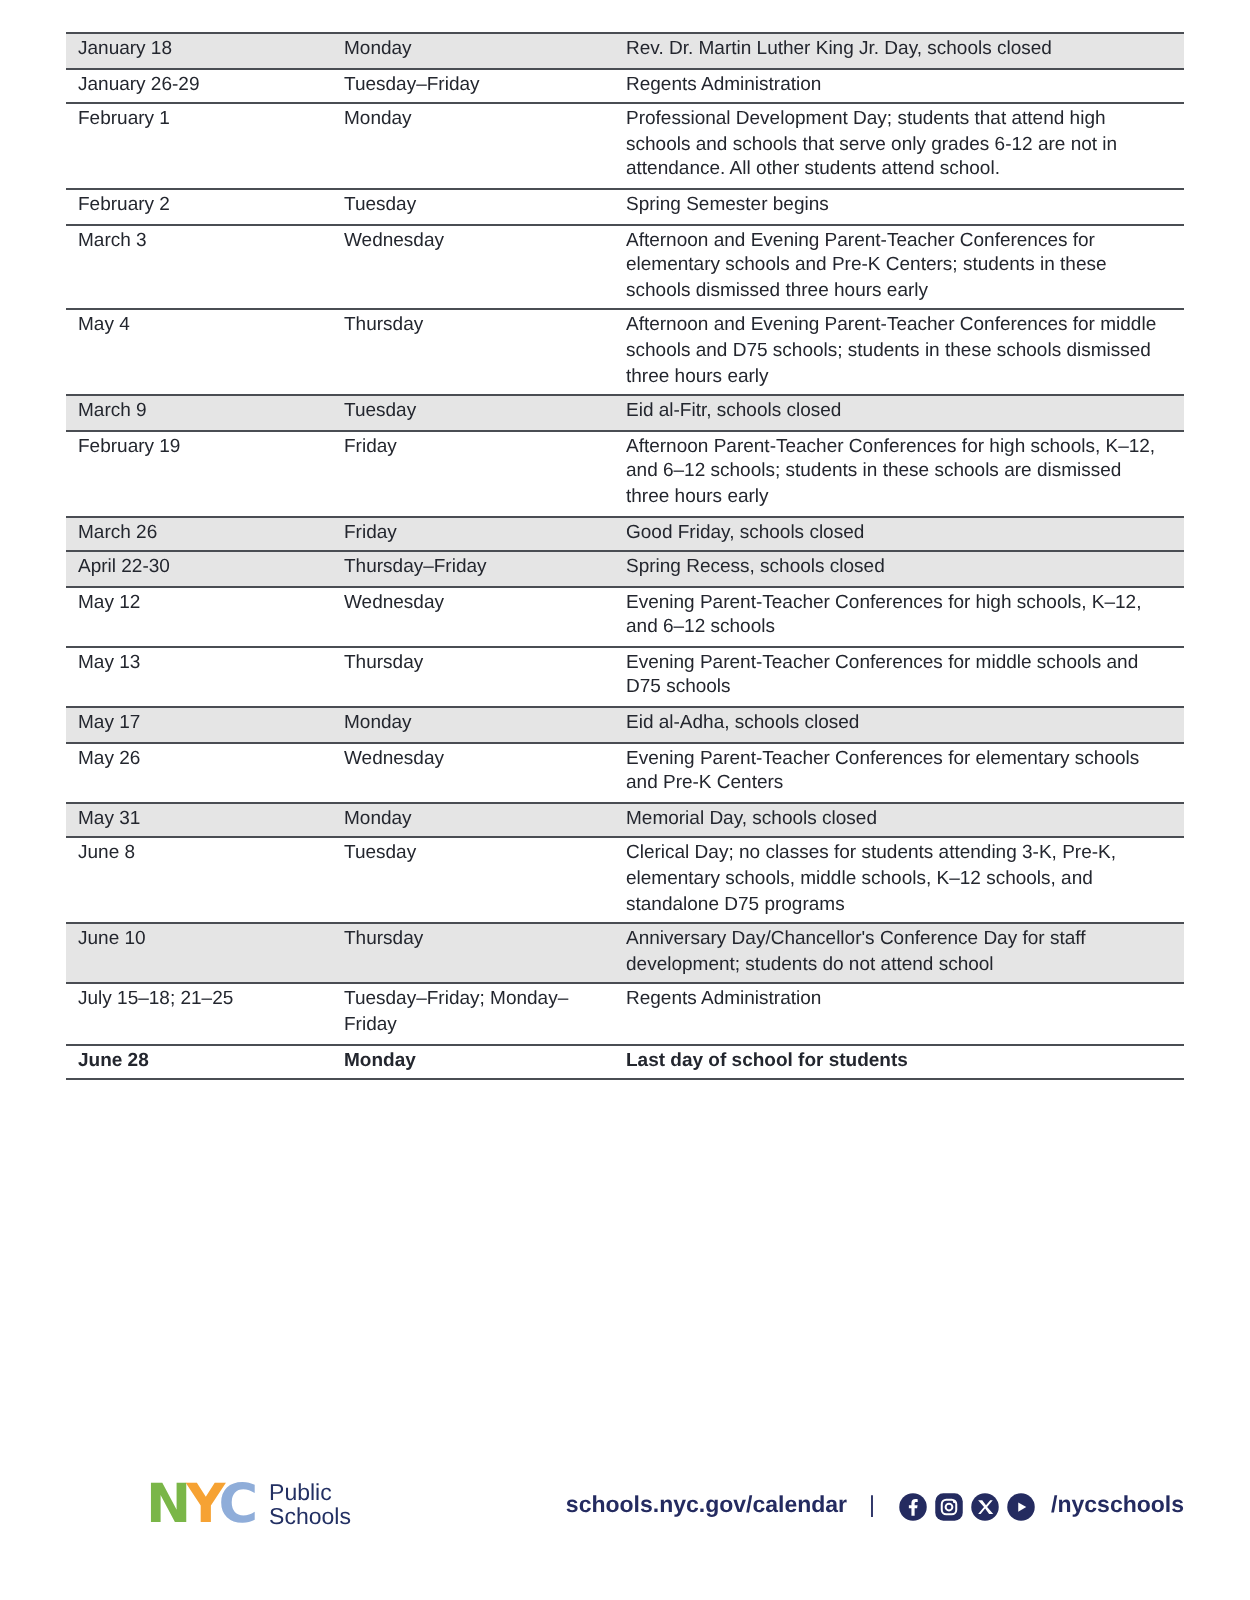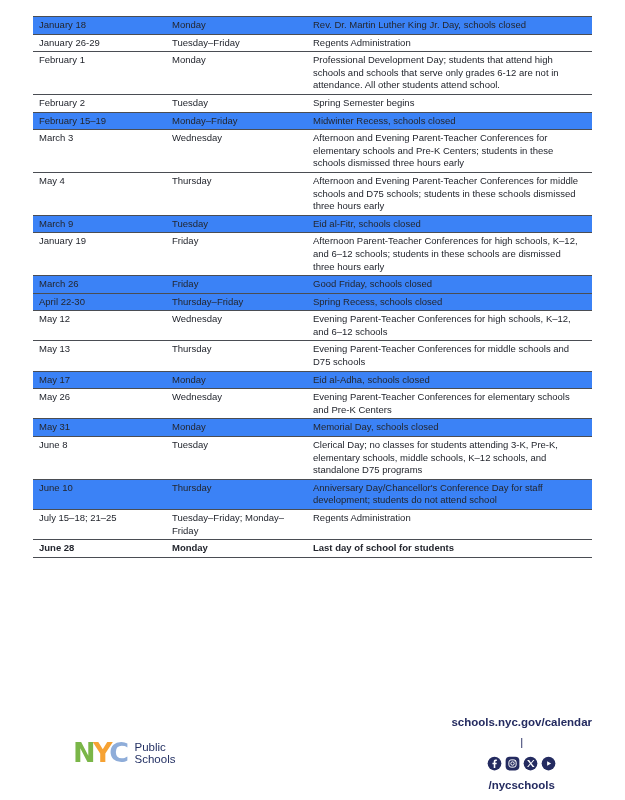--- a/index.html
+++ b/index.html
@@ -12,42 +12,42 @@
     position:absolute; left:33px; top:16px; width:559px;
     border-collapse:collapse; table-layout:fixed;
     border-top:1.2px solid #4a4d53;
   }
   table.cal td {
     font-size:9.5px; line-height:12.6px; color:#23262e;
     padding:2px 8px 2px 6px; vertical-align:top;
     border-bottom:1.2px solid #4a4d53;
     word-wrap:break-word;
   }
-  tr.shaded { background:#3b82f6; }
+  tr.shaded { background:#e5e5e5; }
   tr.bold td { font-weight:bold; }
   
   .footer {
     position:absolute; left:33px; top:734px; width:559px; height:38px;
     display:flex; align-items:center; justify-content:space-between;
   }
   .logo { display:flex; align-items:center; gap:5px;margin-left:40px; }
   .logo-letters {
     font-family:"DejaVu Sans", sans-serif; font-weight:bold;
     font-size:27px; line-height:26px; letter-spacing:-2.5px;
   }
   .l-n { color:#7ab648; }
   .l-y { color:#f6a233; }
   .l-c { color:#8fadd9; }
   .logo-name {
     display:flex; flex-direction:column; color:#233063;
     font-weight:normal; font-size:11.5px; line-height:12px; margin-left:3px;
   }
   .links {
     display:flex; align-items:center; gap:8px;
-    color:#242b60; font-weight:bold; font-size:11.5px;flex-direction:column;
+    color:#242b60; font-weight:bold; font-size:11.5px;
   }
   .links .pipe { font-weight:normal; color:#242b60; padding:0 3px; }
   .icons { display:flex; align-items:center; gap:3px; }
   .sicon { width:15px; height:15px; display:block; }
 </style>
 </head>
 <body>
 
 <table class="cal">
   <colgroup>
@@ -69,42 +69,37 @@
       <tr>
         <td>February 1</td>
         <td>Monday</td>
         <td>Professional Development Day; students that attend high schools and schools that serve only grades 6-12 are not in attendance. All other students attend school.</td>
       </tr>
       <tr>
         <td>February 2</td>
         <td>Tuesday</td>
         <td>Spring Semester begins</td>
       </tr>
-      <tr class="shaded">
-        <td>February 15–19</td>
-        <td>Monday–Friday</td>
-        <td>Midwinter Recess, schools closed</td>
-      </tr>
       <tr>
         <td>March 3</td>
         <td>Wednesday</td>
         <td>Afternoon and Evening Parent-Teacher Conferences for elementary schools and Pre-K Centers; students in these schools dismissed three hours early</td>
       </tr>
       <tr>
         <td>May 4</td>
         <td>Thursday</td>
         <td>Afternoon and Evening Parent-Teacher Conferences for middle schools and D75 schools; students in these schools dismissed three hours early</td>
       </tr>
       <tr class="shaded">
         <td>March 9</td>
         <td>Tuesday</td>
         <td>Eid al-Fitr, schools closed</td>
       </tr>
       <tr>
-        <td>January 19</td>
+        <td>February 19</td>
         <td>Friday</td>
         <td>Afternoon Parent-Teacher Conferences for high schools, K–12, and 6–12 schools; students in these schools are dismissed three hours early</td>
       </tr>
       <tr class="shaded">
         <td>March 26</td>
         <td>Friday</td>
         <td>Good Friday, schools closed</td>
       </tr>
       <tr class="shaded">
         <td>April 22-30</td>

